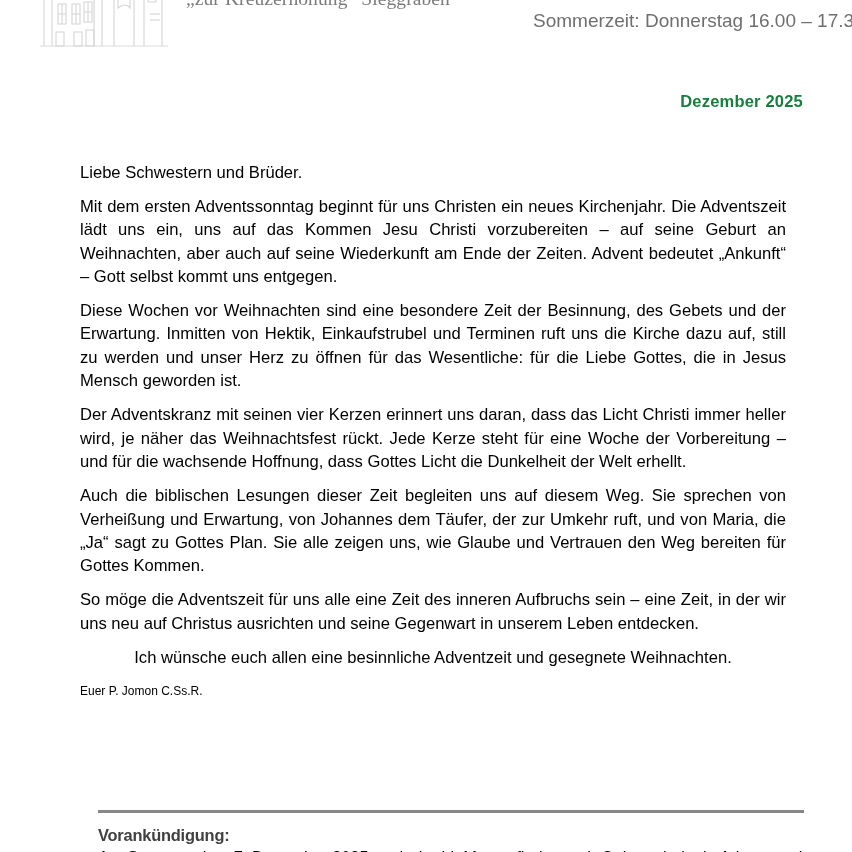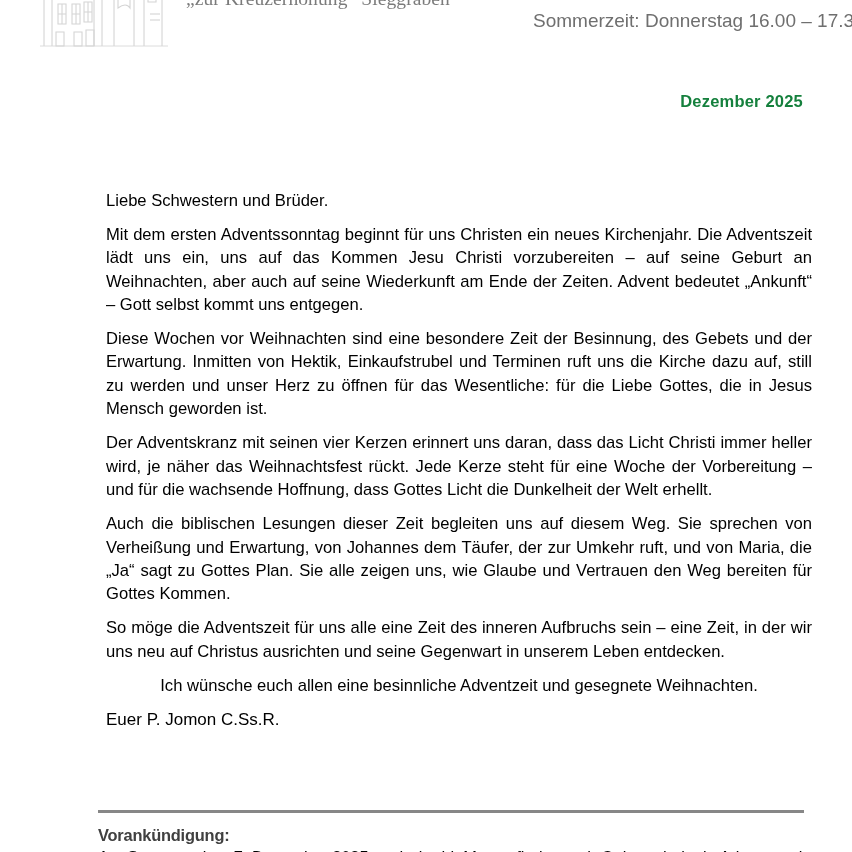--- a/index.html
+++ b/index.html
@@ -72,24 +72,23 @@
     text-align: right;
     font-size: 16.5px;
     font-weight: bold;
     color: #15803d;
     letter-spacing: 0.2px;
   }
 
   
   .body-block {
     position: absolute;
-    left: 106px;
+    left: 80px;
     top: 161px;
     width: 706px;
-    margin-top: 28px;
   }
 
   .salutation {
     font-size: 16.6px;
     line-height: 23px;
     margin: 0 0 11px 0;
     text-align: left;
   }
 
   .para {
@@ -100,21 +99,21 @@
     text-justify: inter-word;
     hyphens: none;
   }
   .para.last-of-body { margin-bottom: 0; }
 
   .para-noj {
     text-align: center;
   }
 
   .signature {
-    font-size: 17px;
+    font-size: 12px;
     line-height: 23.3px;
     margin: 11px 0 0 0;
     text-align: left;
   }
 
   
   .rule {
     position: absolute;
     left: 98px;
     top: 810px;

